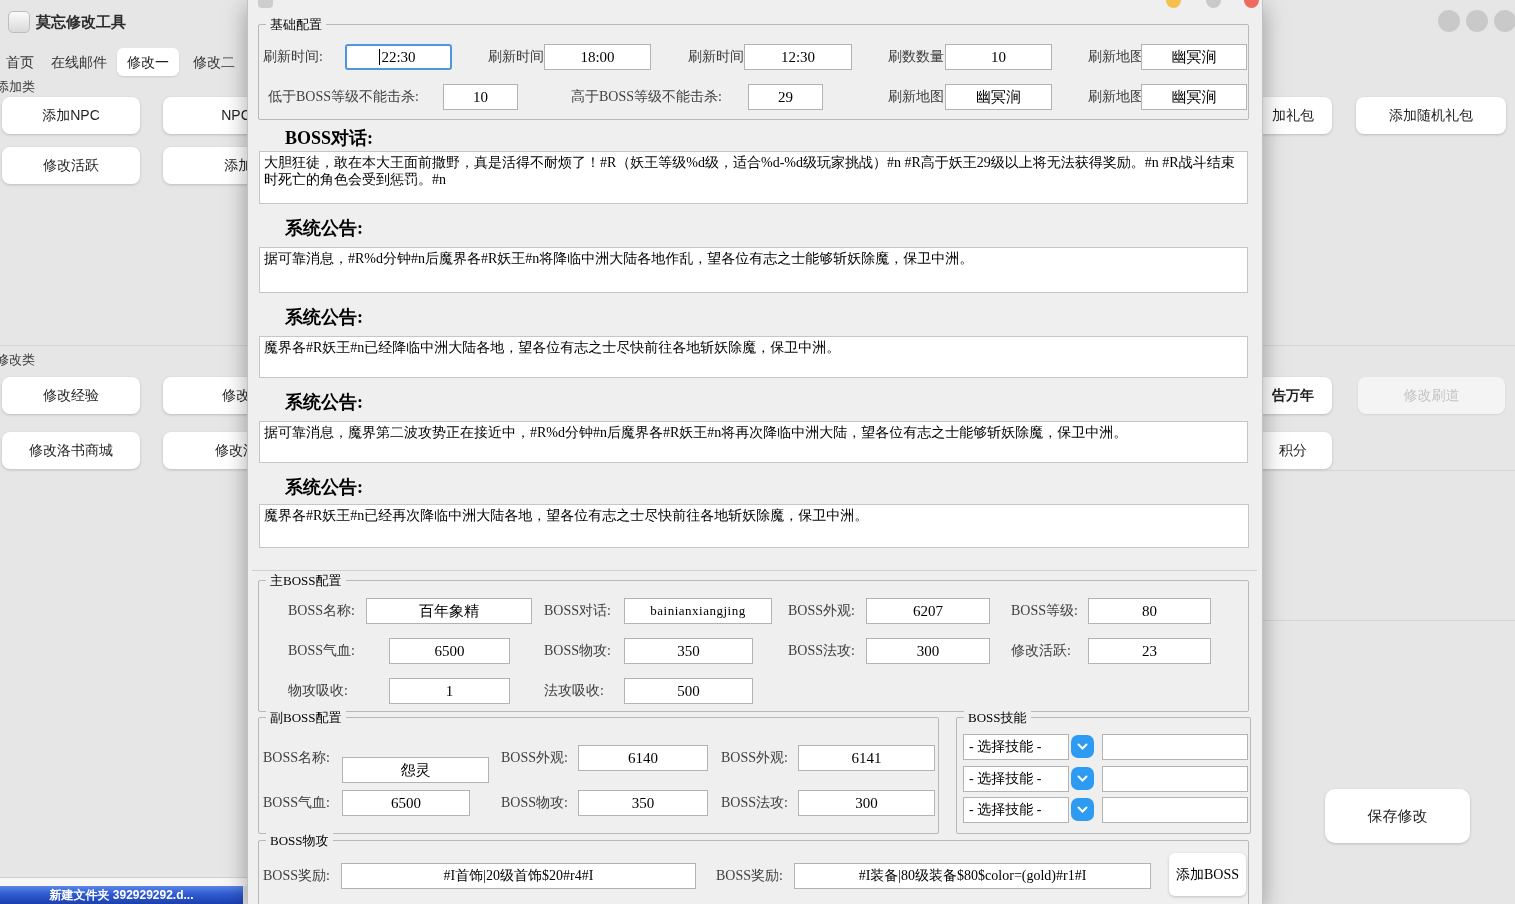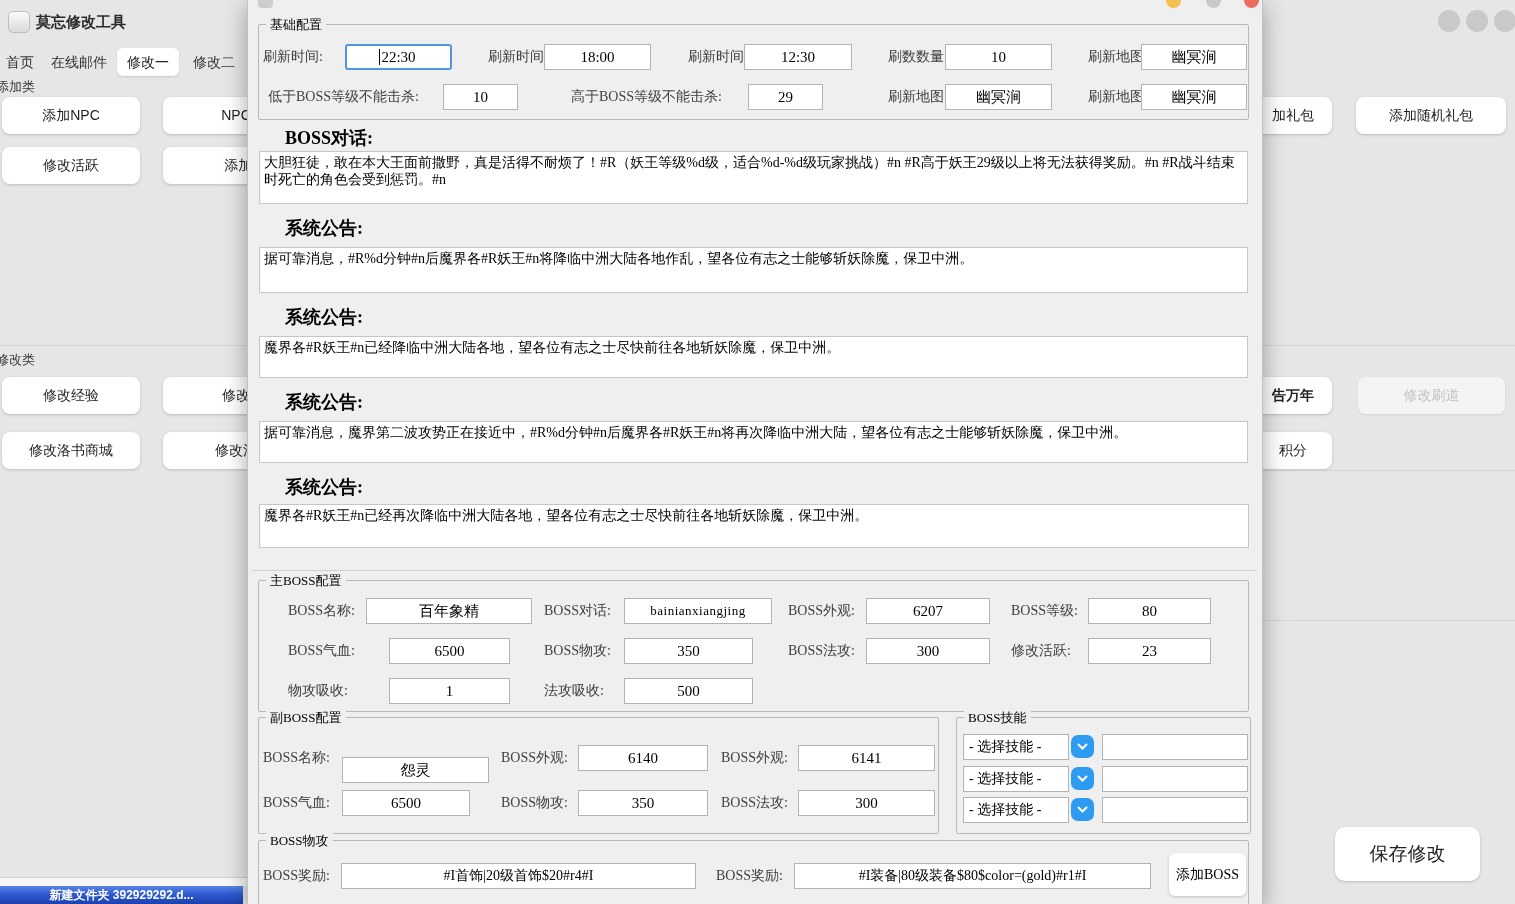--- a/index.html
+++ b/index.html
@@ -123,21 +123,21 @@
 <button class="abs btn" style="left:2px; top:432px; width:138px; height:37px;">修改洛书商城</button>
 <button class="abs btn" style="left:163px; top:432px; width:160px; height:37px;">修改活跃</button>
 
 <button class="abs btn cut-left" style="left:1254px; top:377px; width:78px; height:37px;font-weight:bold;">告万年</button>
 <button class="abs btn disabled" style="left:1358px; top:377px; width:147px; height:37px;">修改刷道</button>
 <button class="abs btn cut-left" style="left:1254px; top:432px; width:78px; height:37px;">积分</button>
 
 <div class="abs divider" style="left:1263px; top:470px; width:252px;"></div>
 <div class="abs divider" style="left:1263px; top:620px; width:252px;"></div>
 
-<button class="abs btn" style="left:1325px; top:827px; width:145px; height:54px; border-radius:10px; font-size:19px;margin-left:10px;">保存修改</button>
+<button class="abs btn" style="left:1325px; top:789px; width:145px; height:54px; border-radius:10px; font-size:15px;">保存修改</button>
 
 <div class="abs bottom-strip" style="left:0; top:877px; width:247px; height:9px;"></div>
 <div class="abs taskbar-item" style="left:0; top:886px; width:243px; height:18px;">新建文件夹 392929292.d...</div>
 
 <div class="dialog">
 
   <div class="abs chip" style="left:10px; top:0; width:15px; height:8px;"></div>
   <div class="abs traffic" style="left:918px; top:-7px; background:#f6bf4e;"></div>
   <div class="abs traffic" style="left:958px; top:-7px; background:#c9c9c7;"></div>
   <div class="abs traffic" style="left:996px; top:-7px; background:#ee6b60;"></div>

